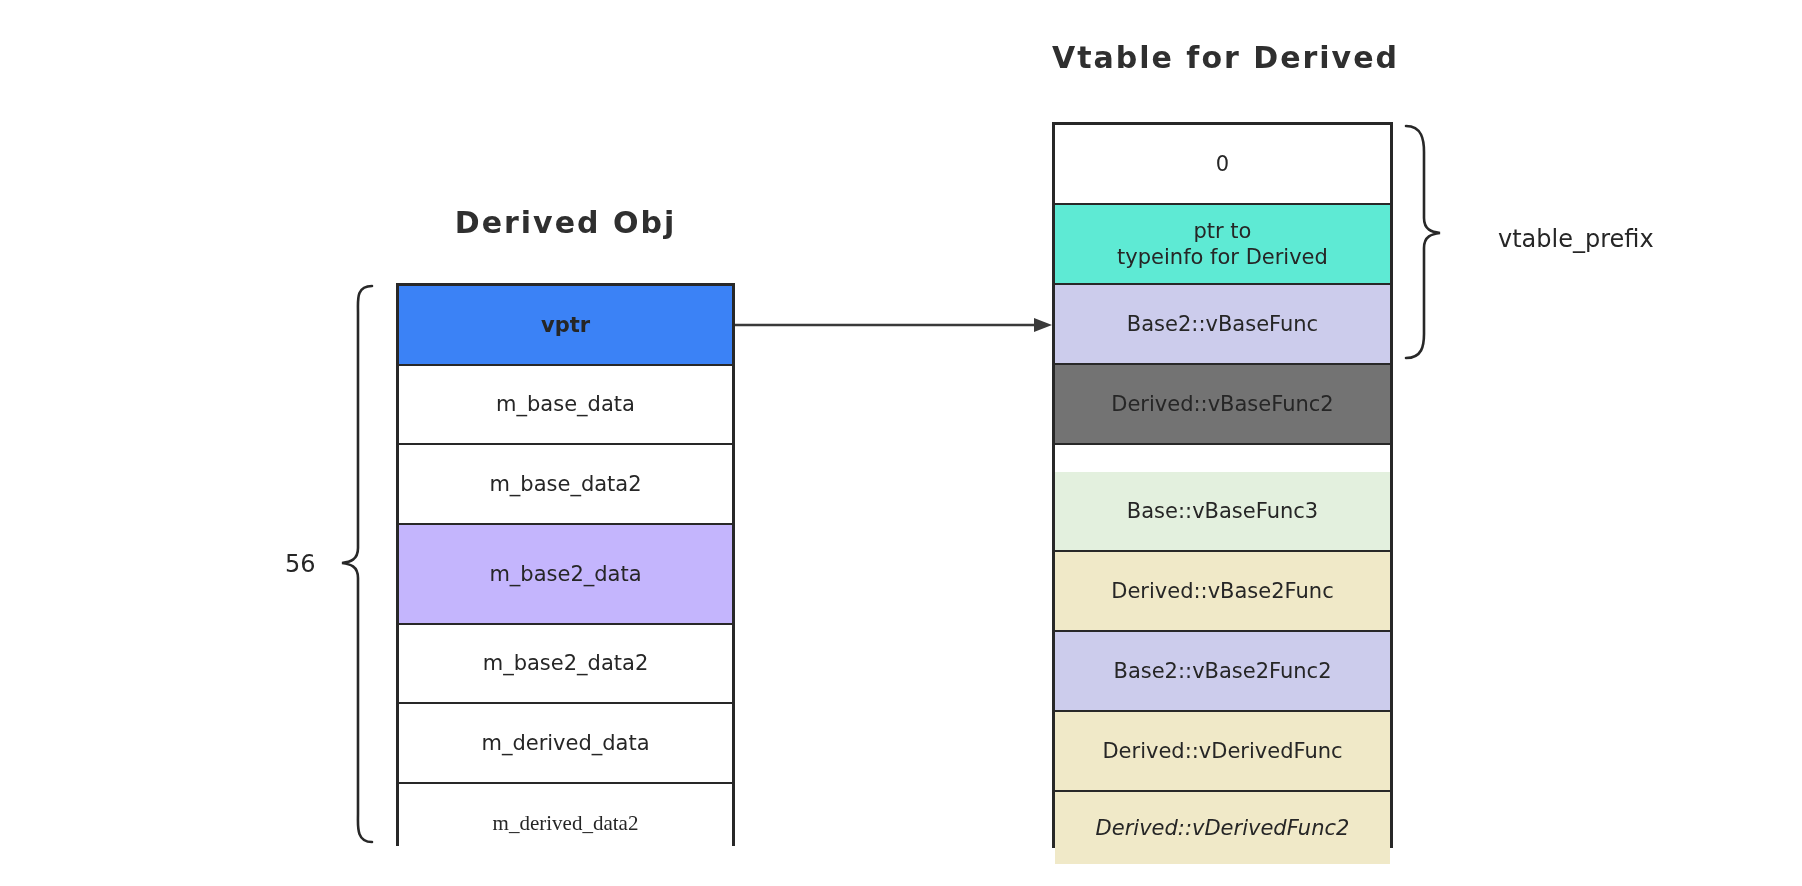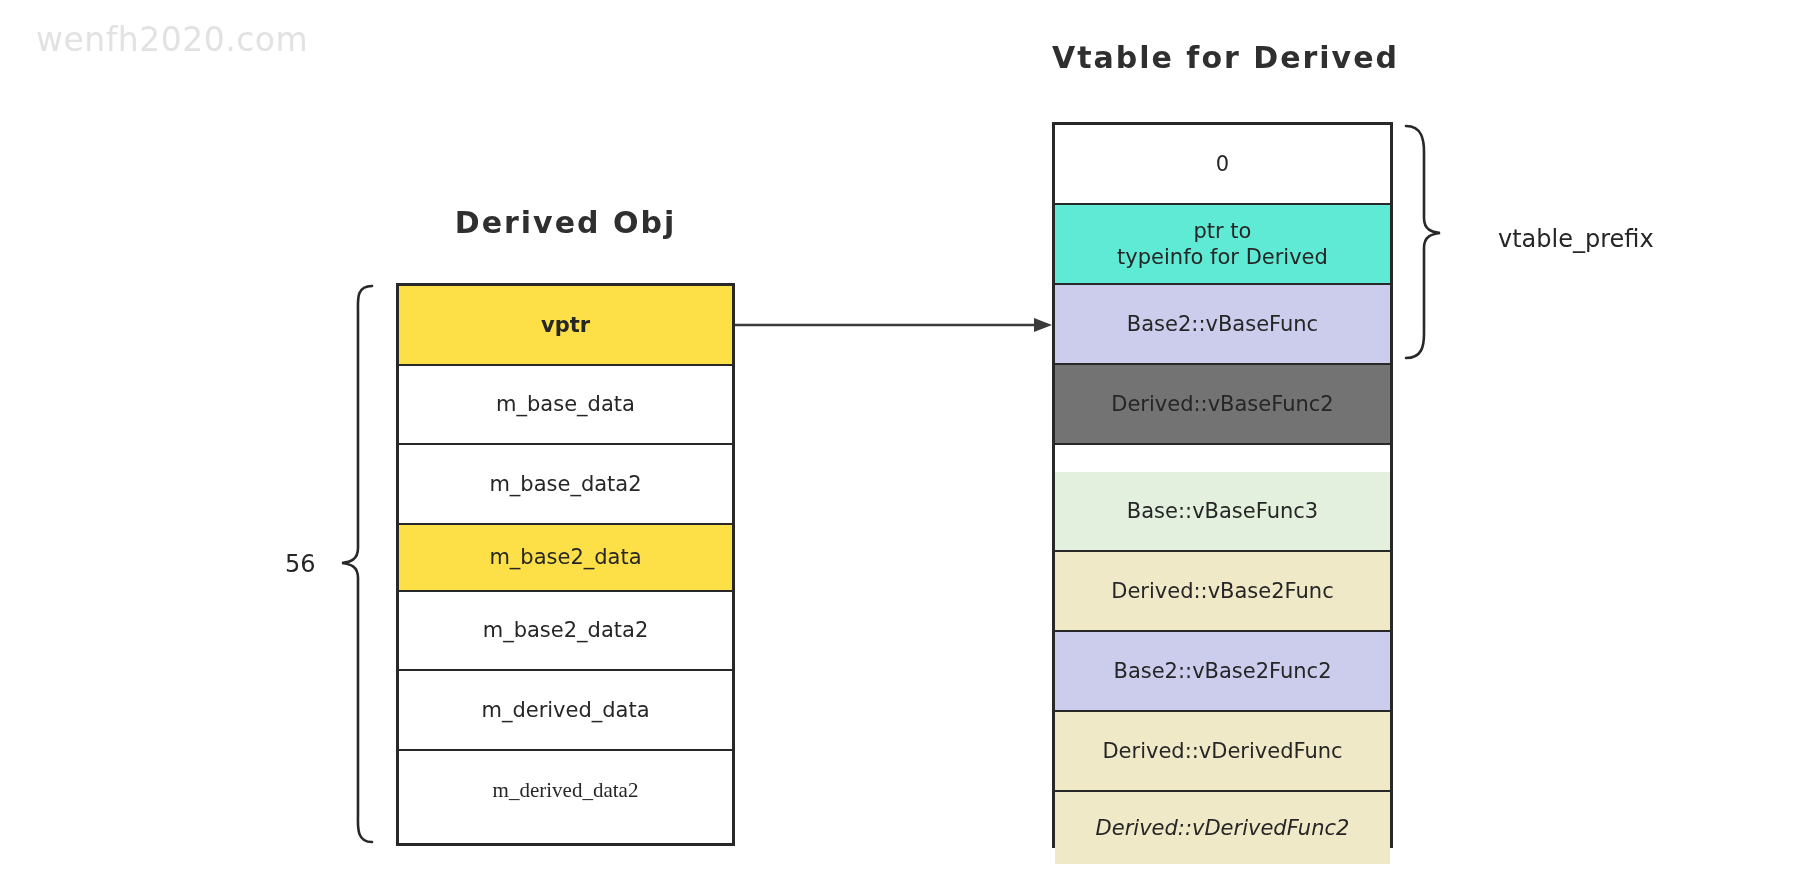--- a/index.html
+++ b/index.html
@@ -86,30 +86,29 @@
     font-family: "DejaVu Sans", sans-serif;
   }
   #label-size   { left: 285px; top: 550px; }
   #label-prefix { left: 1456px; top: 225px; margin-left: 42px; }
 </style>
 </head>
 <body>
 
 <div id="canvas">
 
-  <div class="watermark">wenfh2020.com</div>
 
   <div class="diagram-title" id="title-left">Derived Obj</div>
   <div class="diagram-title" id="title-right">Vtable for Derived</div>
 
   <div class="table" id="obj-table">
-      <div class="cell bold" style="height: 79.5714px; background: #fde047;"><span>vptr</span></div>
+      <div class="cell bold" style="height: 79.5714px; background: #3b82f6;"><span>vptr</span></div>
       <div class="cell" style="height: 79.5714px; background: rgb(255, 255, 255);"><span>m_base_data</span></div>
       <div class="cell" style="height: 79.5714px; background: rgb(255, 255, 255);"><span>m_base_data2</span></div>
-      <div class="cell" style="height: 67px; background: #fde047;"><span>m_base2_data</span></div>
+      <div class="cell" style="height: 100px; background: #c4b5fd;"><span>m_base2_data</span></div>
       <div class="cell" style="height: 79.5714px; background: rgb(255, 255, 255);"><span>m_base2_data2</span></div>
       <div class="cell" style="height: 79.5714px; background: rgb(255, 255, 255);"><span>m_derived_data</span></div>
       <div class="cell" style="height: 79.5714px; background: rgb(255, 255, 255); font-family: Liberation Serif, serif;"><span>m_derived_data2</span></div>
     </div>
   <div class="table" id="vtable-table">
       <div class="cell" style="height: 80px; background: rgb(255, 255, 255);"><span>0</span></div>
       <div class="cell" style="height: 80px; background: #5eead4;"><span>ptr to
 typeinfo for Derived</span></div>
       <div class="cell" style="height: 80px; background: rgb(204, 204, 236);"><span>Base2::vBaseFunc</span></div>
       <div class="cell" style="height: 80px; background: #737373;"><span>Derived::vBaseFunc2</span></div>

